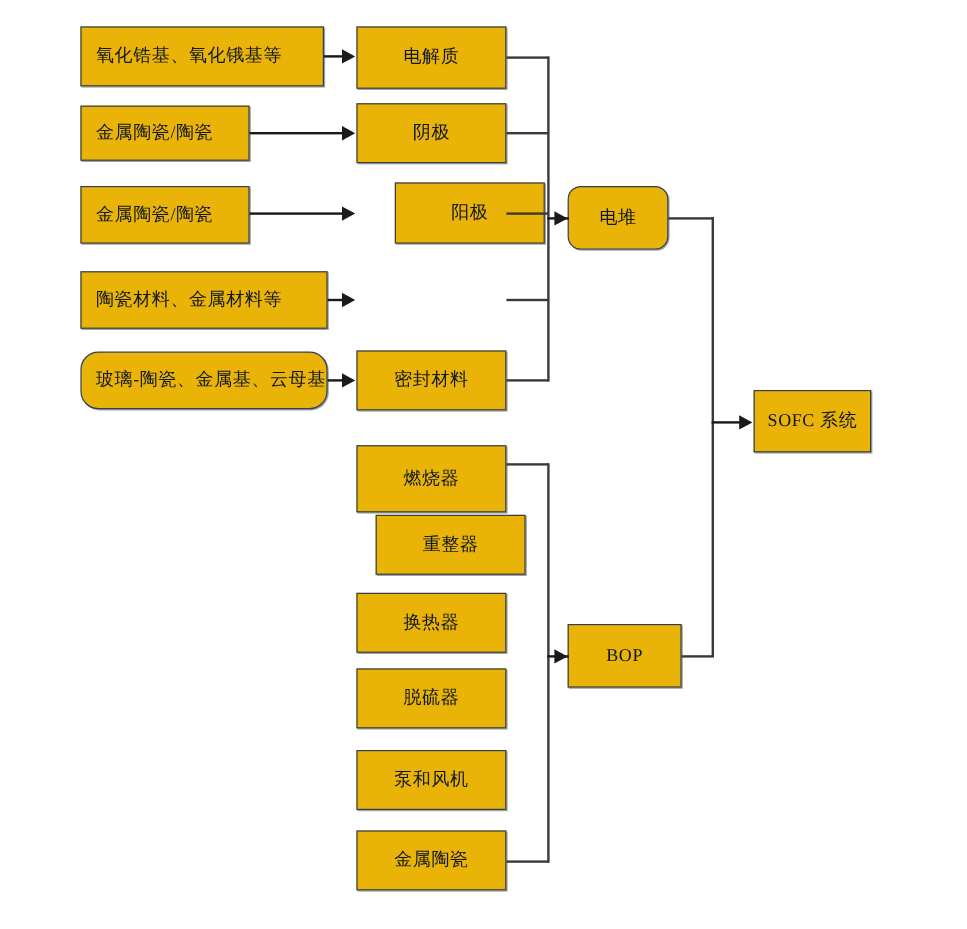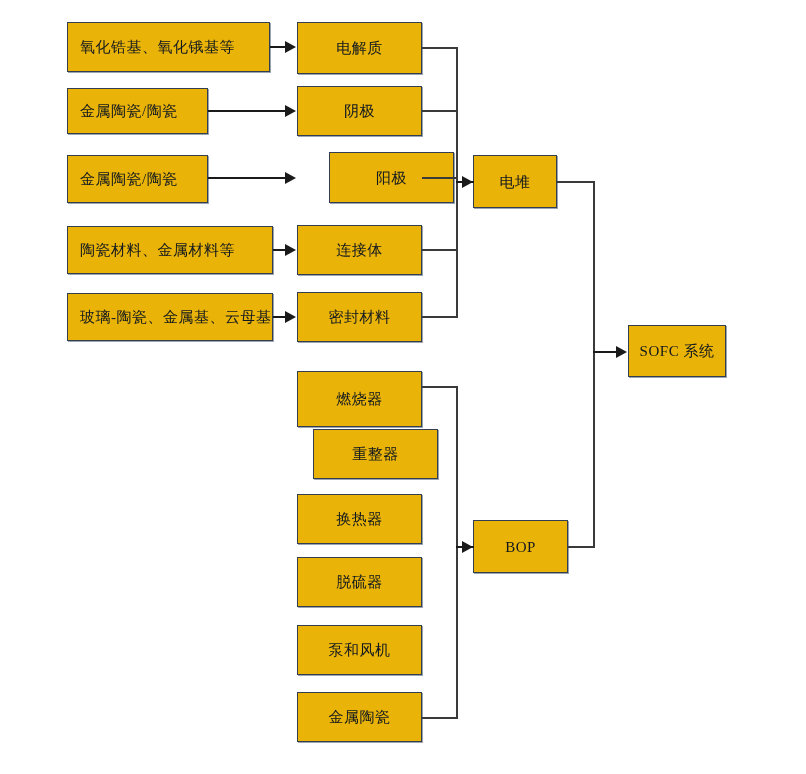--- a/index.html
+++ b/index.html
@@ -60,45 +60,44 @@
 <div id="diagram-root">
 
   <div class="node left" style="left:67px;  top:22px;  width:203px; height:50px;">氧化锆基、氧化锇基等</div>
 
   <div class="node left" style="left:67px;  top:88px;  width:141px; height:46px;">金属陶瓷/陶瓷</div>
 
   <div class="node left" style="left:67px;  top:155px; width:141px; height:48px;">金属陶瓷/陶瓷</div>
 
   <div class="node left" style="left:67px;  top:226px; width:206px; height:48px;">陶瓷材料、金属材料等</div>
 
-  <div class="node left" style="left:67px;  top:293px; width:206px; height:48px;">玻璃-陶瓷、金属基、云母基</div>
+  <div class="node left" style="left:67px;  top:293px; width:206px; height:48px;border-radius:15px;">玻璃-陶瓷、金属基、云母基</div>
 
   <div class="node center" style="left:297px; top:22px;  width:125px; height:52px;">电解质</div>
 
   <div class="node center" style="left:297px; top:86px;  width:125px; height:50px;">阴极</div>
 
   <div class="node center" style="left:297px; top:152px; width:125px; height:51px;margin-left:32px;">阳极</div>
 
-  <div class="node center" style="left:297px; top:225px; width:125px; height:50px;">连接体</div>
 
   <div class="node center" style="left:297px; top:292px; width:125px; height:50px;">密封材料</div>
 
   <div class="node center" style="left:297px; top:371px; width:125px; height:56px;">燃烧器</div>
 
   <div class="node center" style="left:297px; top:429px; width:125px; height:50px;margin-left:16px;">重整器</div>
 
   <div class="node center" style="left:297px; top:494px; width:125px; height:50px;">换热器</div>
 
   <div class="node center" style="left:297px; top:557px; width:125px; height:50px;">脱硫器</div>
 
   <div class="node center" style="left:297px; top:625px; width:125px; height:50px;">泵和风机</div>
 
   <div class="node center" style="left:297px; top:692px; width:125px; height:50px;">金属陶瓷</div>
 
-  <div class="node center" style="left:473px; top:155px; width:84px; height:53px;">电堆</div>
+  <div class="node center" style="left:473px; top:155px; width:84px; height:53px;border-radius:11px;">电堆</div>
 
   <div class="node center" style="left:473px; top:520px; width:95px; height:53px;">BOP</div>
 
   <div class="node center" style="left:628px; top:325px; width:98px; height:52px; font-family:'Liberation Serif', serif;">SOFC 系统</div>
 
   <div class="conn h" style="left:270px; top:46px; width:16px;"></div>
   <div class="arrowhead" style="left:285px; top:41px;"></div>
 
   <div class="conn h" style="left:208px; top:110px; width:78px;"></div>
   <div class="arrowhead" style="left:285px; top:105px;"></div>

